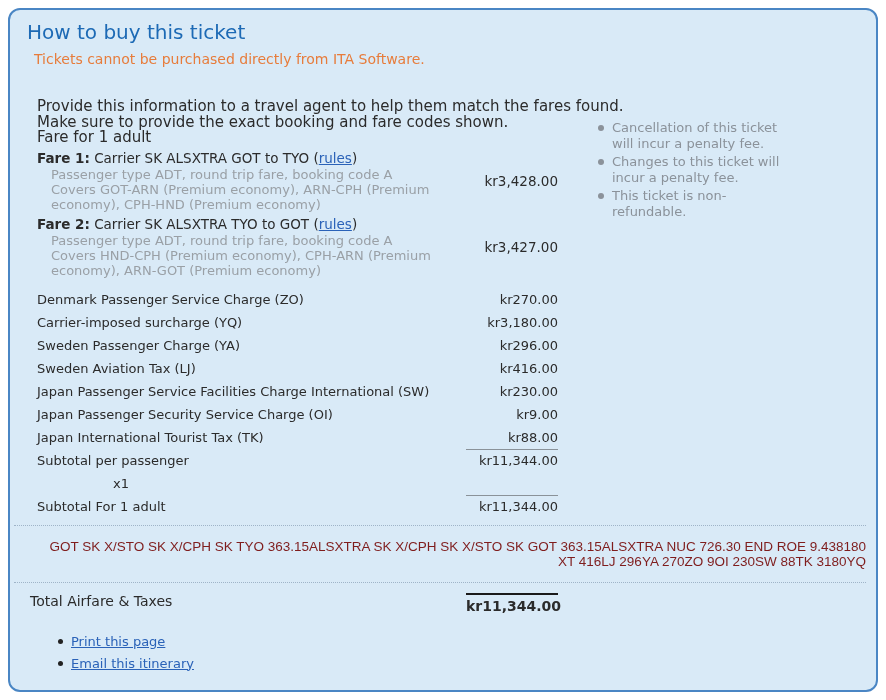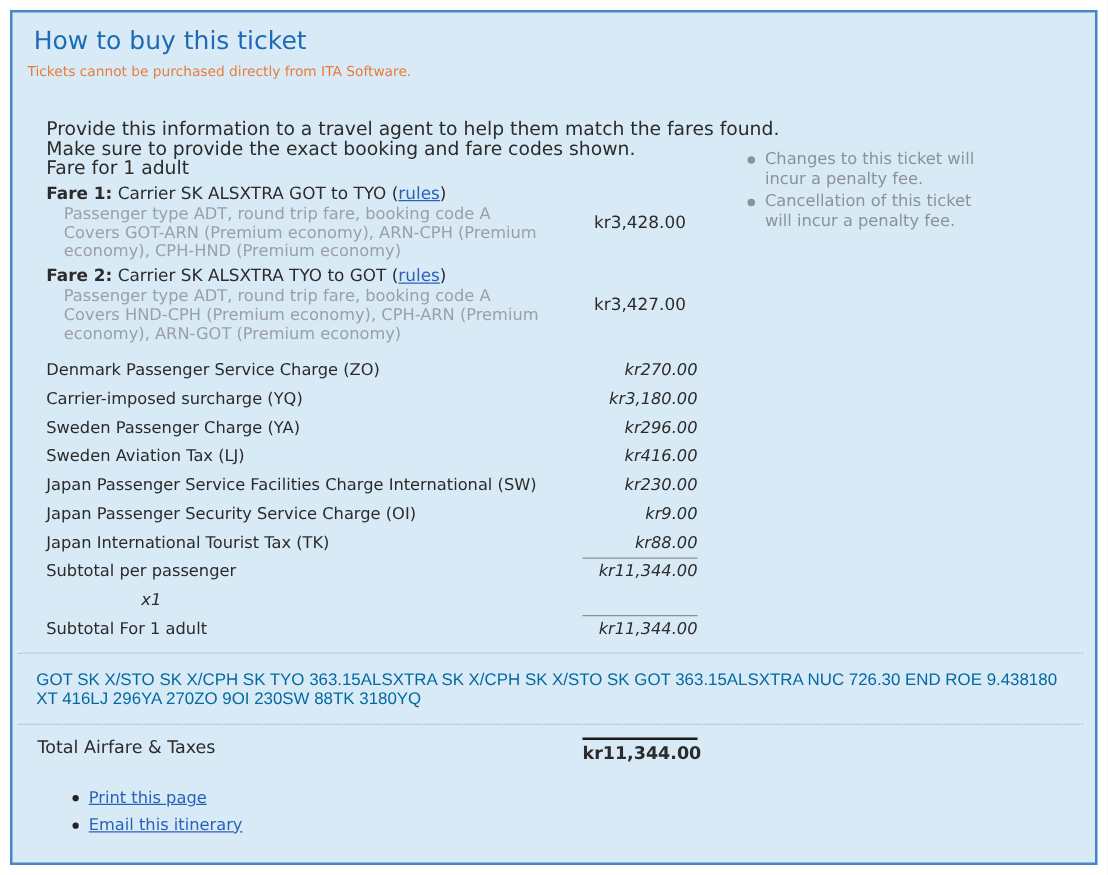--- a/index.html
+++ b/index.html
@@ -9,58 +9,58 @@
     color:#2b2b2b;
     -webkit-font-smoothing:antialiased;
   }
   .panel{
     position:relative;
     box-sizing:border-box;
     margin:8px;
     width:870px;height:684px;
     background:#d9eaf7;
     border:2px solid #4a86c4;
-    border-radius:0;
+    border-radius:12px;
     overflow:hidden;
   }
   .panel-title{
     margin:10px 0 7px 17px;
     font-size:20px;
     font-weight:normal;
     color:#1d6ab5;
   }
   .warning{
-    margin:0 0 8px 12px;
-    font-size:11px;
+    margin:0 0 8px 24px;
+    font-size:14px;
     color:#e77c3b;
   }
   .intro{margin-left:27px;font-size:15px;line-height:15.5px;margin-top:32px;}
   .bold{font-weight:normal;}
   .main-col{margin-left:27px;width:521px;}
   .fare-row{display:flex;margin-top:4px;}
   .fare-info{flex:1;}
   .fare-heading{font-size:13.5px;line-height:17px;}
   .fare-label{font-weight:bold;}
   .link{color:#2a62b8;text-decoration:underline;cursor:pointer;}
   .fare-details{
     margin-left:14px;
     max-width:424px;
     font-size:13px;line-height:15px;
     color:#9aa0a6;
   }
   .fare-amount{
     width:92px;
     align-self:center;
-    text-align:center;
+    text-align:right;
     font-size:13.5px;
   }
   .charges{margin-top:10px;}
   .charge-row{display:flex;justify-content:space-between;line-height:23px;font-size:13px;}
   .c-label{flex:1;}
-  .c-amount{width:92px;text-align:right;font-style:italic;}
+  .c-amount{width:92px;text-align:right;}
   .rule-above{border-top:1px solid #8a9299;line-height:22px;}
   .notes{
     position:absolute;left:588px;top:110px;
     margin:0;padding:0;list-style:none;
     width:200px;
     font-size:13px;line-height:15.5px;
     color:#8b929a;
   }
   .notes li{display:flex;margin-bottom:3px;}
   .note-bullet{
@@ -73,22 +73,23 @@
     margin:7px 10px 0 4px;
     border-top:1px dotted #9fb4c8;
     height:0;
   }
   .fc{margin:13px 10px 0 19px;}
   .fc-head{font-size:13px;color:#8e959c;line-height:16px;}
   .fc-title{font-weight:bold;}
   .fc-text{
     font-family:"Liberation Sans",sans-serif;
     font-size:13.5px;line-height:15px;
-    color:#0369a1;
+    color:#7f1d1d;
     max-width:846px;
+    text-align:right;
   }
   .dotsep2{margin-top:13px;}
   .total-row{
     display:flex;justify-content:space-between;
     margin:10px 0 0 20px;width:528px;
   }
   .total-label{font-size:14px;font-weight:normal;}
   .total-amount{
     width:92px;text-align:right;
     border-top:2px solid #1a1a1a;
@@ -189,25 +190,29 @@
       <div class="charge-row">
         <div class="c-label">Subtotal For 1 adult</div>
         <div class="c-amount rule-above">kr11,344.00</div>
       </div>
     </div>
   </div>
 
   <ul class="notes">
     <li>
       <span class="note-bullet"></span>
+      <span>Cancellation of this ticket will incur a penalty fee.</span>
+    </li>
+    <li>
+      <span class="note-bullet"></span>
       <span>Changes to this ticket will incur a penalty fee.</span>
     </li>
     <li>
       <span class="note-bullet"></span>
-      <span>Cancellation of this ticket will incur a penalty fee.</span>
+      <span>This ticket is non-refundable.</span>
     </li>
   </ul>
 
   <div class="dotsep"></div>
 
   <div class="fc">
     <div class="fc-text">GOT SK X/STO SK X/CPH SK TYO 363.15ALSXTRA SK X/CPH SK X/STO SK GOT 363.15ALSXTRA NUC 726.30 END ROE 9.438180 XT 416LJ 296YA 270ZO 9OI 230SW 88TK 3180YQ</div>
   </div>
 
   <div class="dotsep dotsep2"></div>

